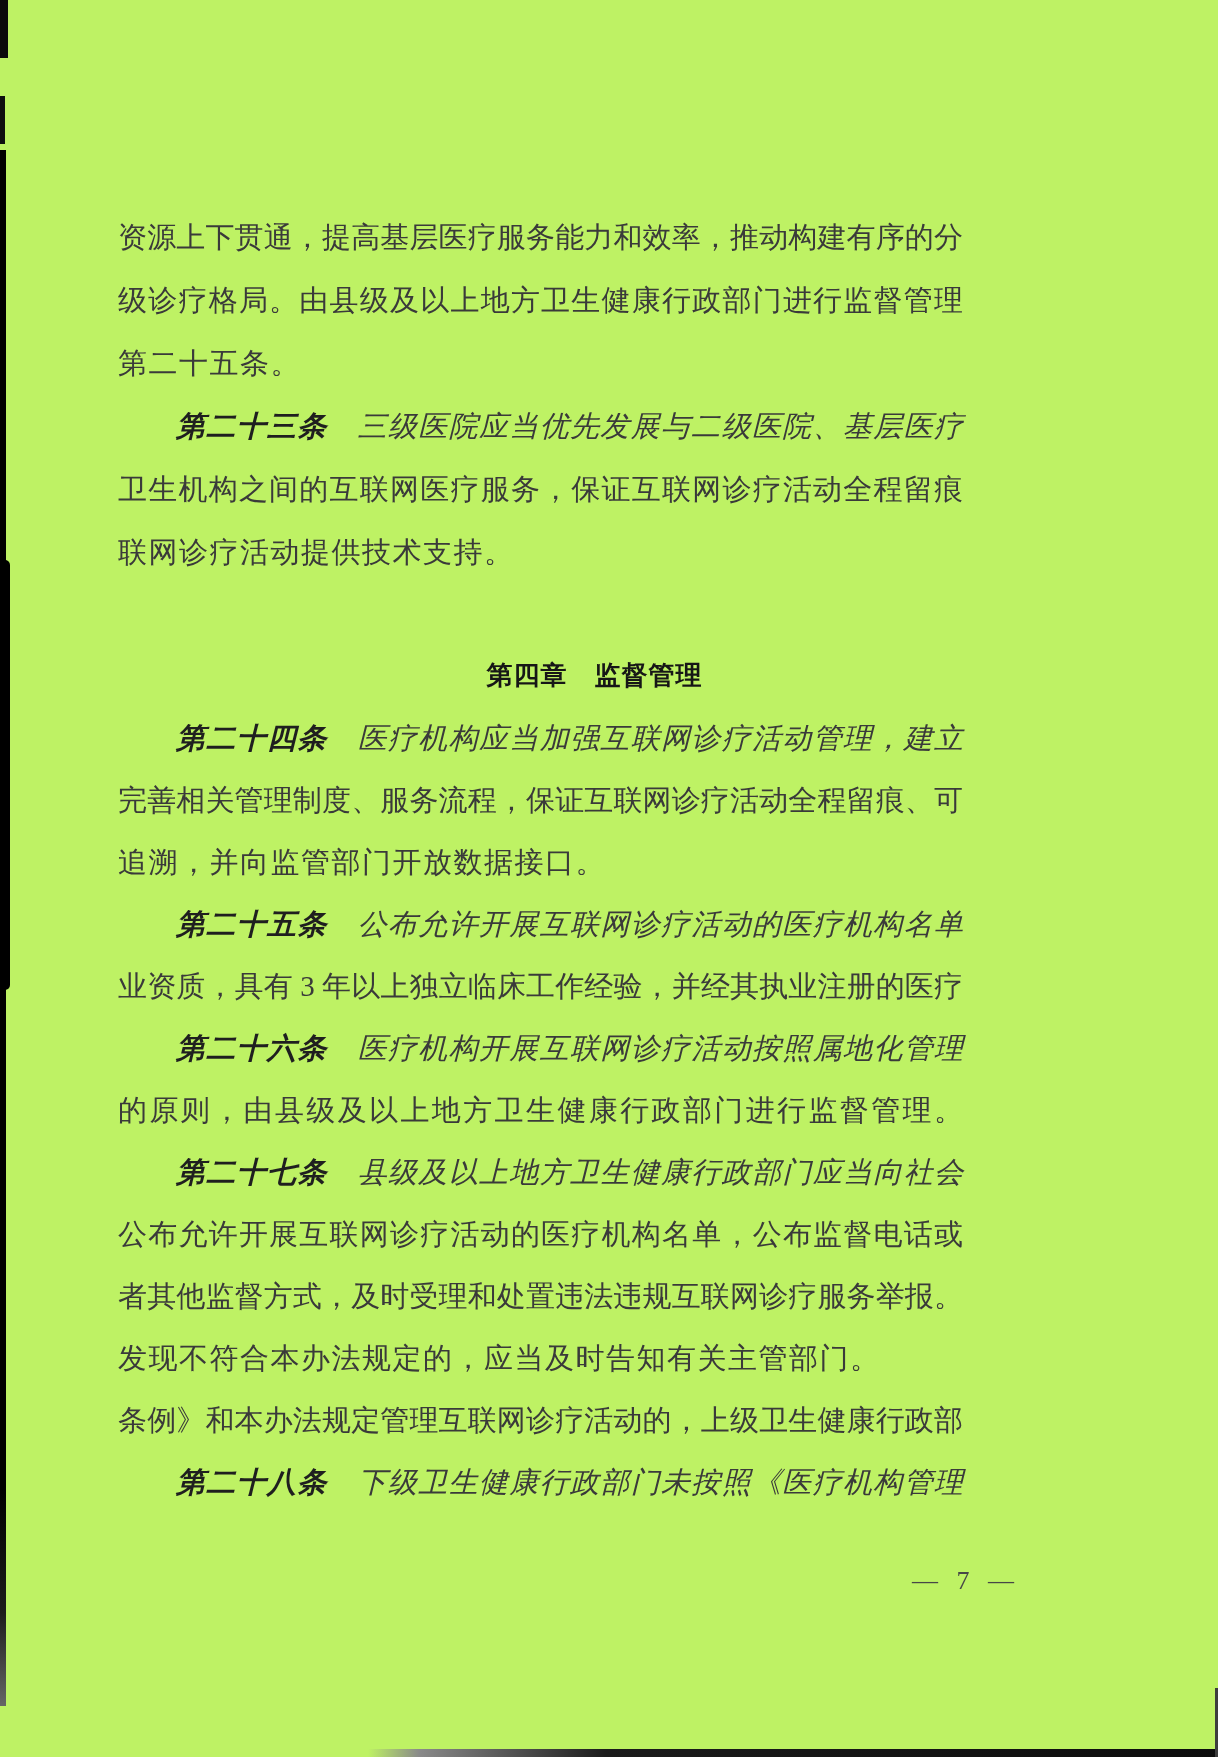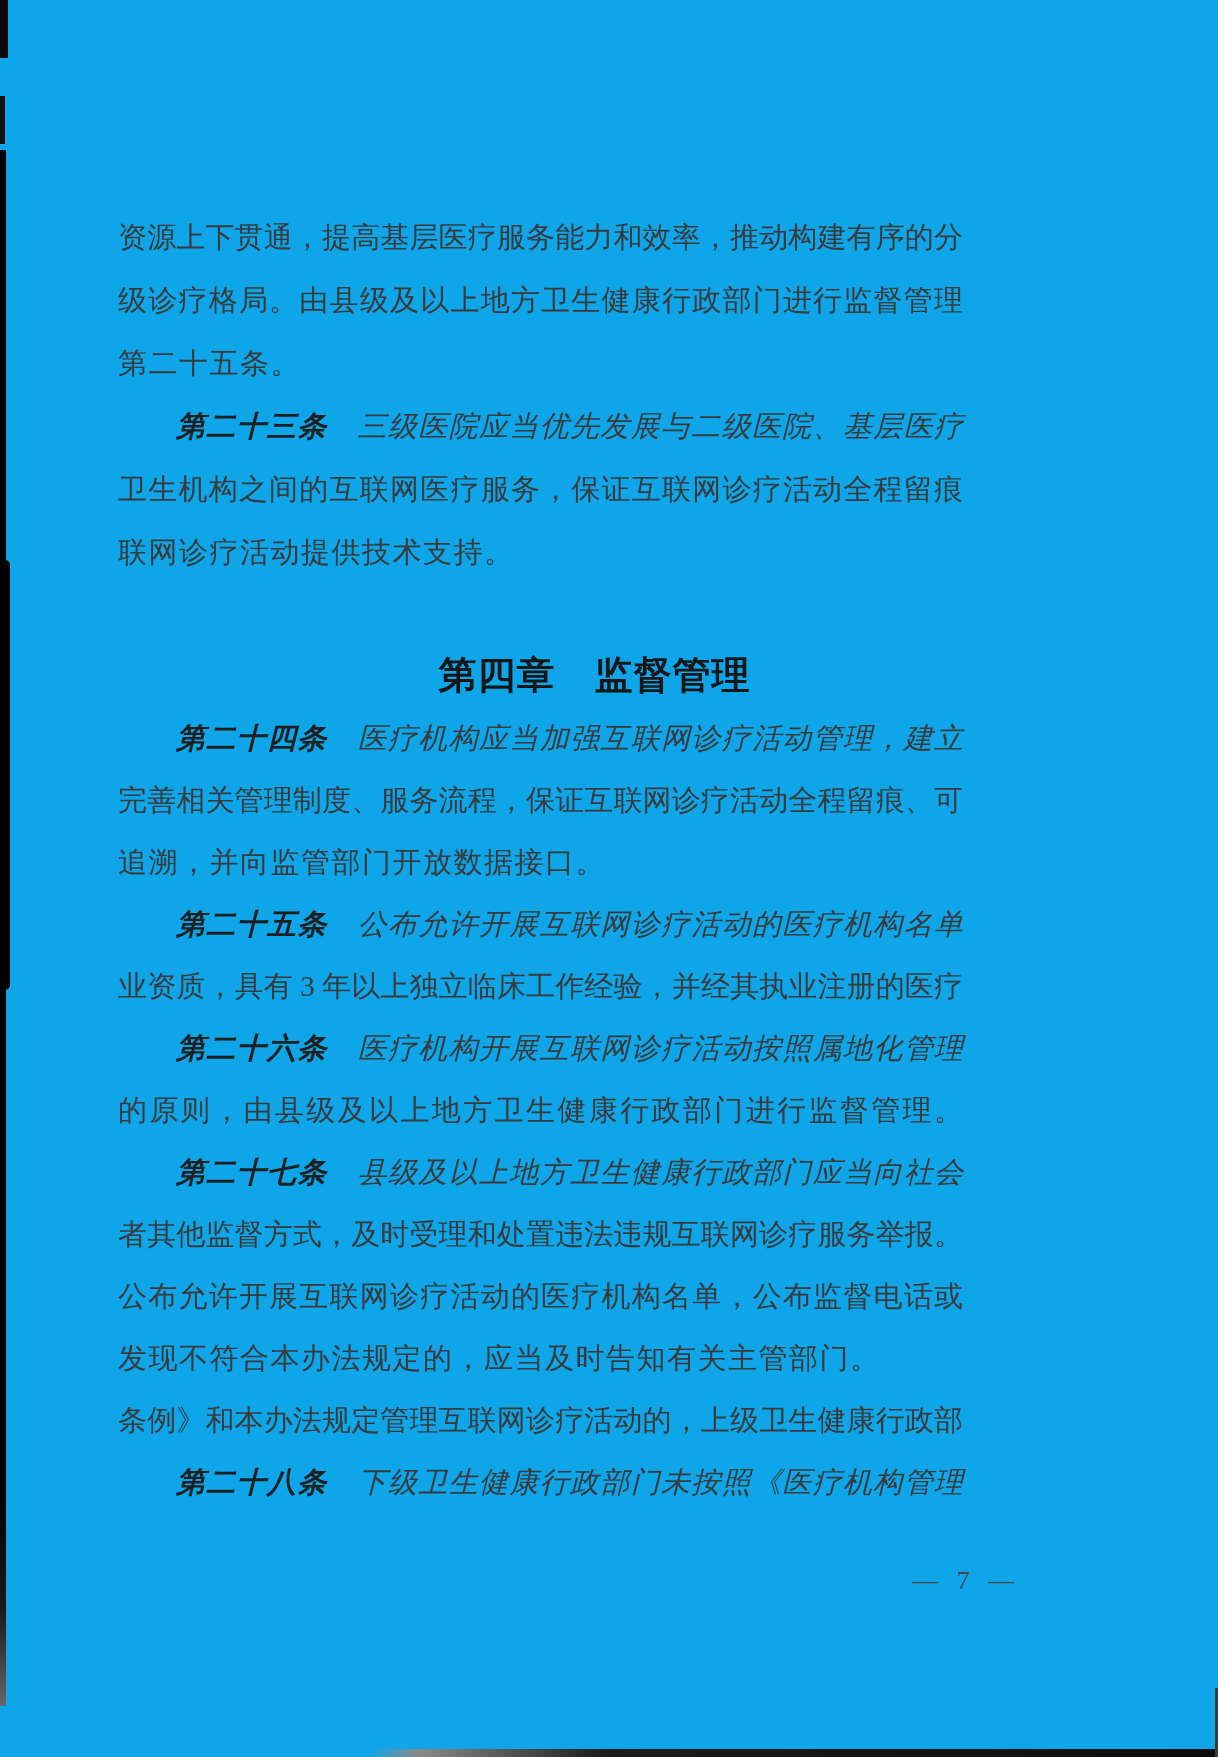--- a/index.html
+++ b/index.html
@@ -5,21 +5,21 @@
   html,body{margin:0;padding:0;}
   body{
     width:1218px;height:1757px;
     background:#ffffff;
     position:relative;
     overflow:hidden;
     font-family:"Liberation Serif","DejaVu Serif",serif;
   }
   .page{
     position:absolute;inset:0;
-    background:#0ea5e9;
+    background:#bef264;
   }
   .page-text{
     position:absolute;
     left:118px;top:206px;
     width:845px;
     color:#3a3a3a;
     font-size:29px;
   }
   .line{
     height:63px;
@@ -44,21 +44,21 @@
   .chapter-heading{
     position:relative;
     left:54px;
     height:63px;
     line-height:63px;
     margin-top:60px;
     text-align:right;
     text-align-last:center;
     font-family:"Liberation Sans","DejaVu Sans",sans-serif;
     font-weight:700;
-    font-size:38px;
+    font-size:26px;
     color:#161616;
     letter-spacing:1px;
     white-space:pre;
   }
   .page-number{
     position:absolute;
     left:886px;top:1566px;
     width:160px;
     text-align:center;
     font-size:26px;
@@ -97,22 +97,22 @@
 
     <div class="sec2">
       <div class="line indent"><span class="pfx">第二十四条</span><span>医疗机构应当加强互联网诊疗活动管理，建立</span></div>
       <div class="line"><span>完善相关管理制度、服务流程，保证互联网诊疗活动全程留痕、可</span></div>
       <div class="line natural"><span>追溯，并向监管部门开放数据接口。</span></div>
       <div class="line indent"><span class="pfx">第二十五条</span><span>公布允许开展互联网诊疗活动的医疗机构名单</span></div>
       <div class="line"><span>业资质，具有 3 年以上独立临床工作经验，并经其执业注册的医疗</span></div>
       <div class="line indent"><span class="pfx">第二十六条</span><span>医疗机构开展互联网诊疗活动按照属地化管理</span></div>
       <div class="line"><span>的原则，由县级及以上地方卫生健康行政部门进行监督管理。</span></div>
       <div class="line indent"><span class="pfx">第二十七条</span><span>县级及以上地方卫生健康行政部门应当向社会</span></div>
+      <div class="line"><span>公布允许开展互联网诊疗活动的医疗机构名单，公布监督电话或</span></div>
       <div class="line"><span>者其他监督方式，及时受理和处置违法违规互联网诊疗服务举报。</span></div>
-      <div class="line"><span>公布允许开展互联网诊疗活动的医疗机构名单，公布监督电话或</span></div>
       <div class="line natural"><span>发现不符合本办法规定的，应当及时告知有关主管部门。</span></div>
       <div class="line"><span>条例》和本办法规定管理互联网诊疗活动的，上级卫生健康行政部</span></div>
       <div class="line indent"><span class="pfx">第二十八条</span><span>下级卫生健康行政部门未按照《医疗机构管理</span></div>
     </div>
 
   </div>
 
   <div class="page-number">— 7 —</div>
 
   <div class="art art-left-1"></div>

